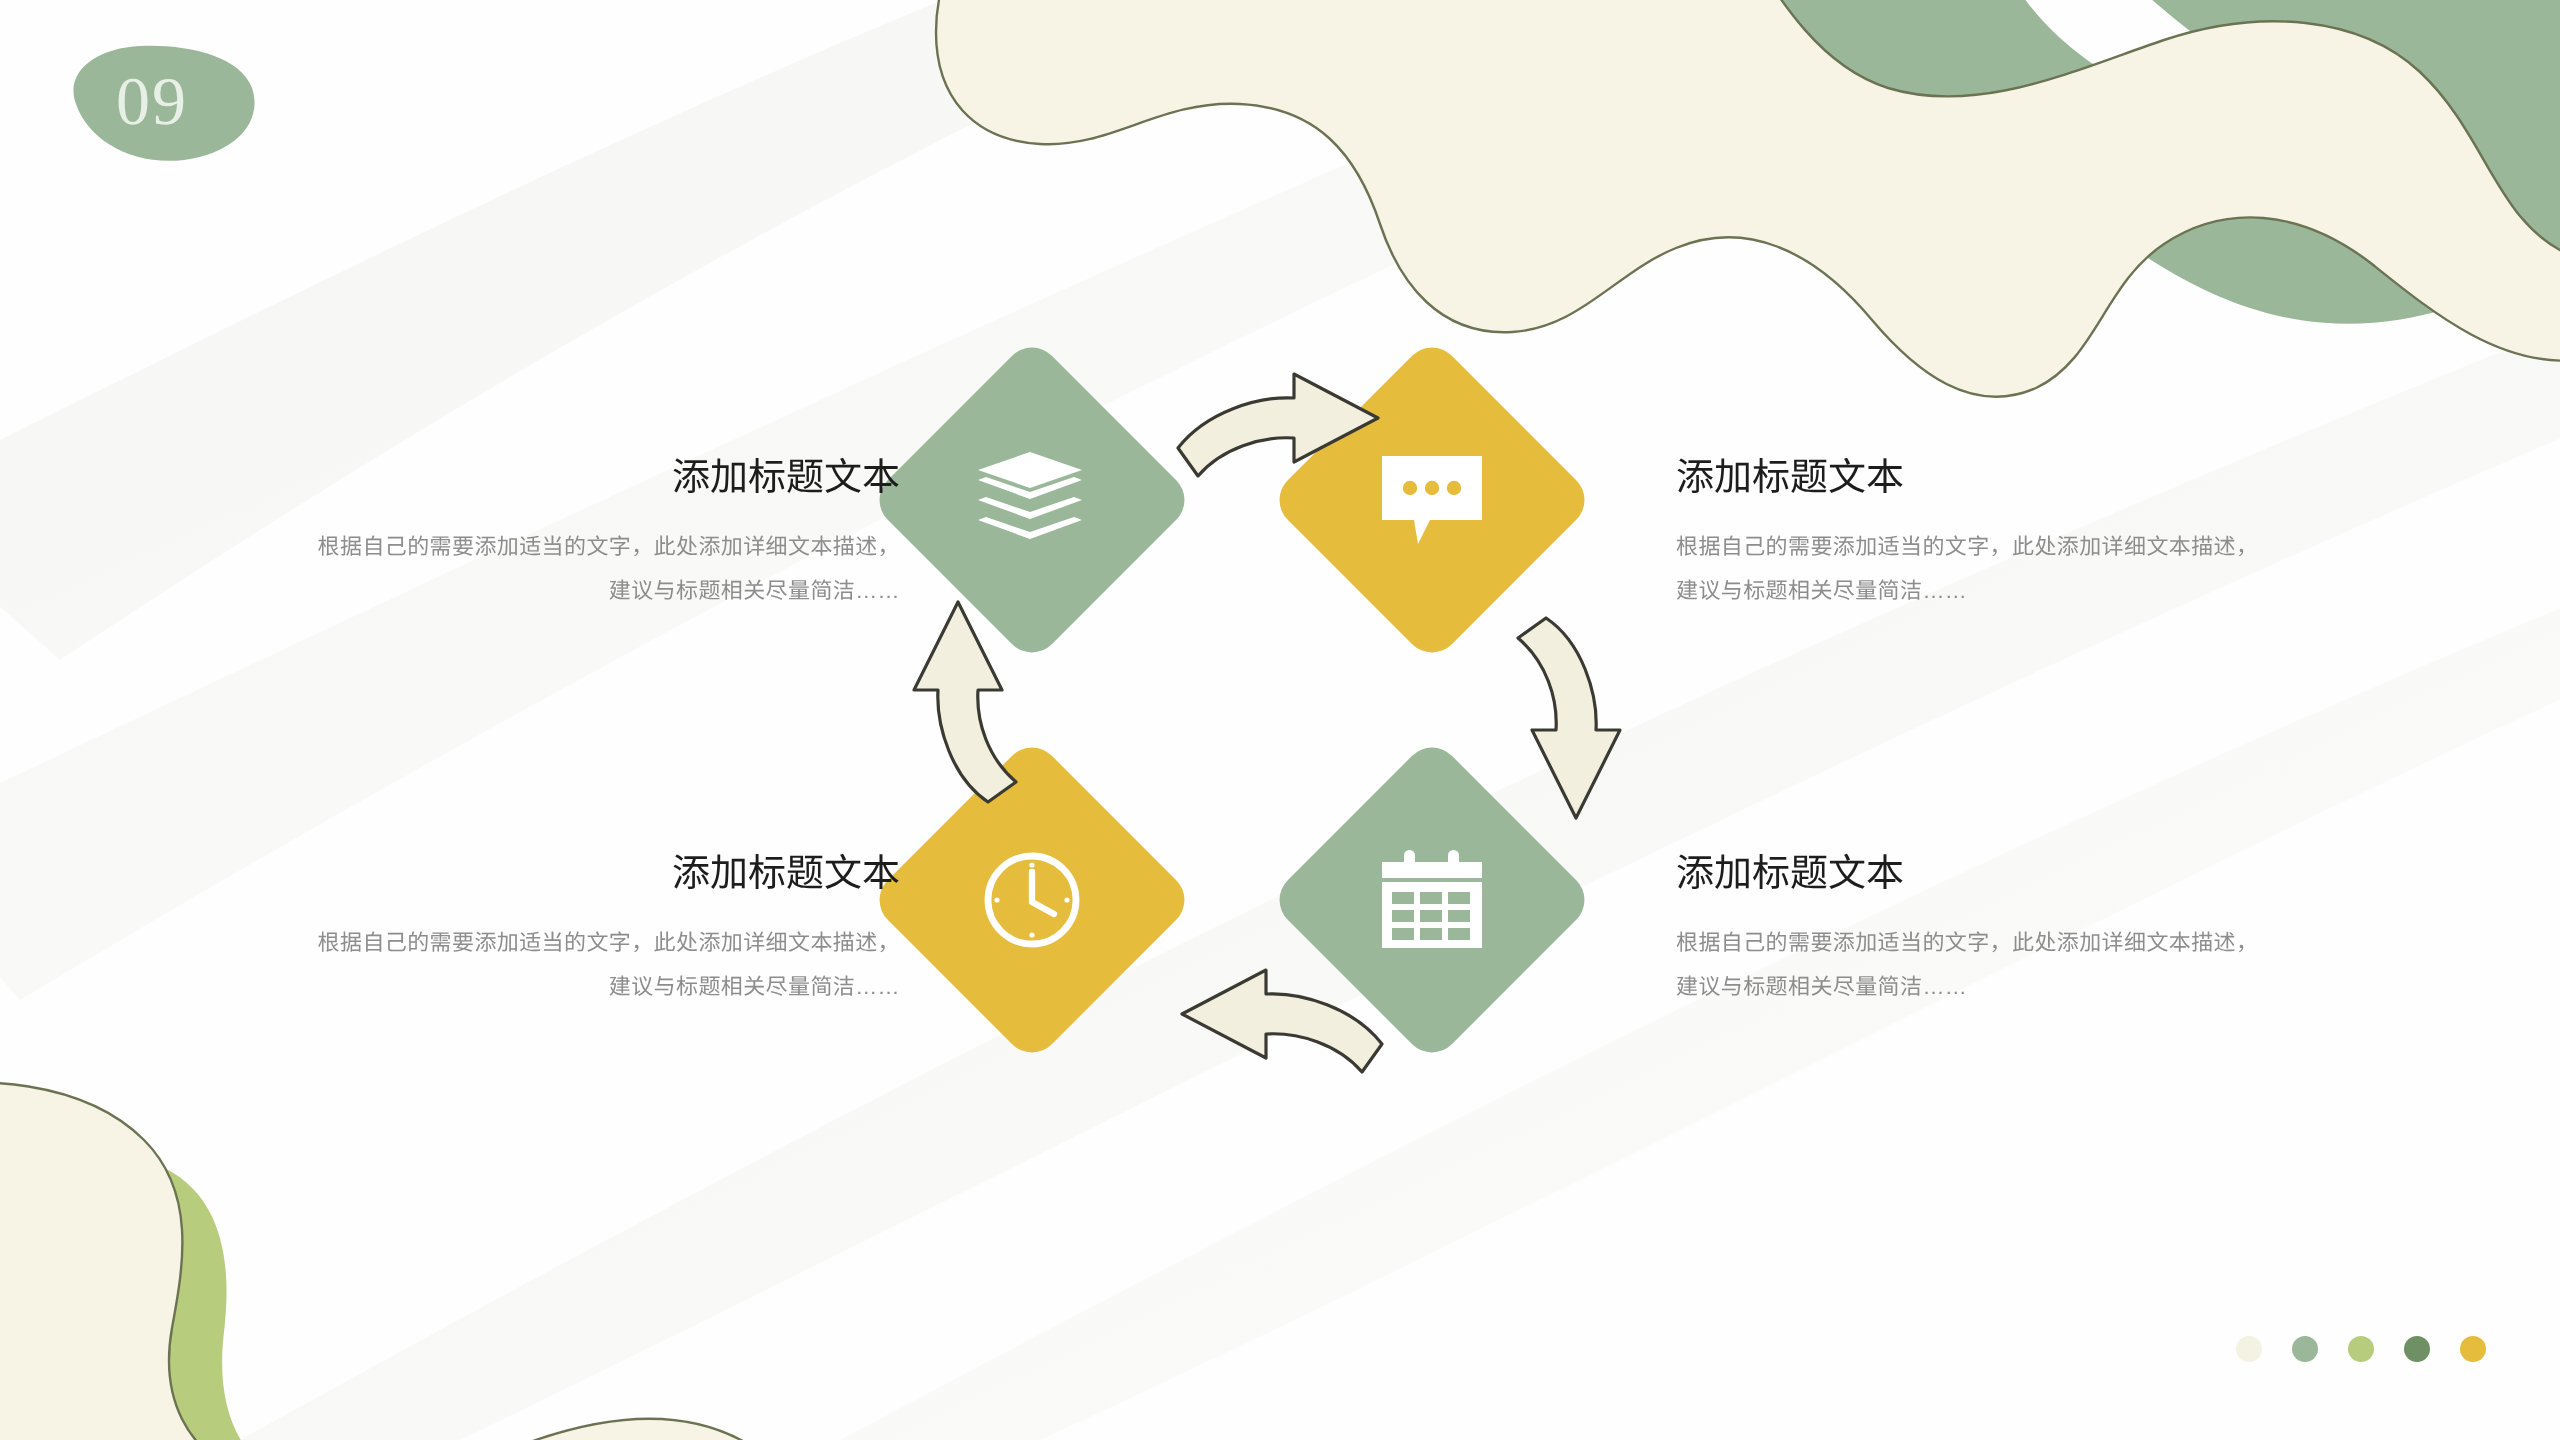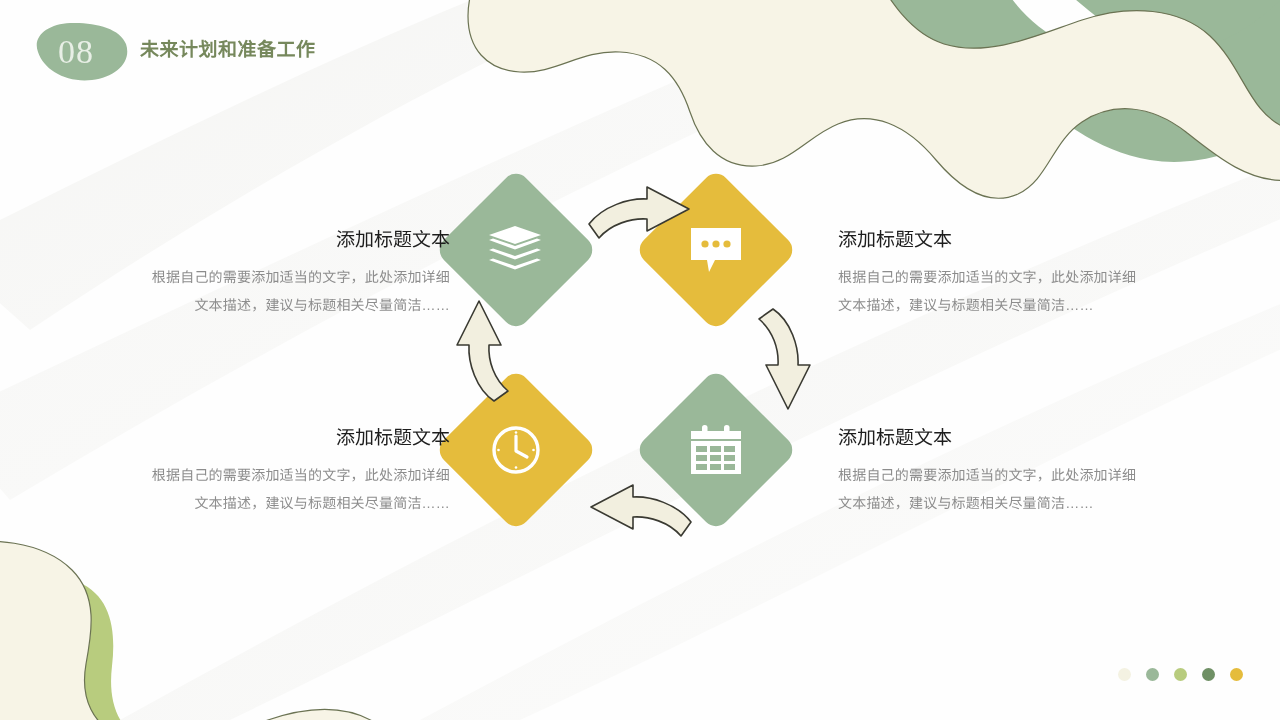--- a/index.html
+++ b/index.html
@@ -55,21 +55,21 @@
   .a-left{left:18px;top:125px;}
 
   
   .txt{position:absolute;width:300px;}
   .txt .t-title{
     font-size:19px;font-weight:400;color:#1d1d1d;line-height:1.3;
     font-family:"Liberation Serif","DejaVu Serif",serif;
     margin:0 0 10px 0;
   }
   .txt .t-body{
-    font-size:14px;color:#8d8d8d;line-height:2.05;margin:0;
+    font-size:11px;color:#8d8d8d;line-height:2.05;margin:0;
     letter-spacing:0.2px;
   }
   .txt.left{text-align:right;}
   .txt.right{text-align:left;}
   .tx-tl{left:150px;top:228px;}
   .tx-tr{left:838px;top:228px;}
   .tx-bl{left:150px;top:426px;}
   .tx-br{left:838px;top:426px;}
 
   
@@ -161,24 +161,23 @@
   <div class="header">
 
     <div class="num-blob">
       <svg width="108" height="60" viewBox="0 0 108 60" aria-hidden="true">
         <path d="M 16 30
                  C 10 14 26 2 48 1
                  C 72 0 98 6 104 22
                  C 110 40 94 55 70 58
                  C 44 61 22 48 16 30 Z" fill="#9ab899"></path>
       </svg>
-      <div class="num-text">08</div>
-    </div>
-
-    <div class="deck-title">未来计划和准备工作</div>
+      <div class="num-text">09</div>
+    </div>
+
   </div>
 
   <div class="cycle">
 
     <div class="diamond d-tl" style="background:#9ab899;">
       <span class="glyph">
         <svg width="56" height="50" viewBox="0 0 56 50" aria-hidden="true">
           <g fill="#ffffff">
             <path d="M27 1 L53 10 L27 19 L1 10 Z"></path>
             <path d="M27 21 L49 13.5 L53 15 L27 24.5 L1 15 L5 13.5 Z"></path>

